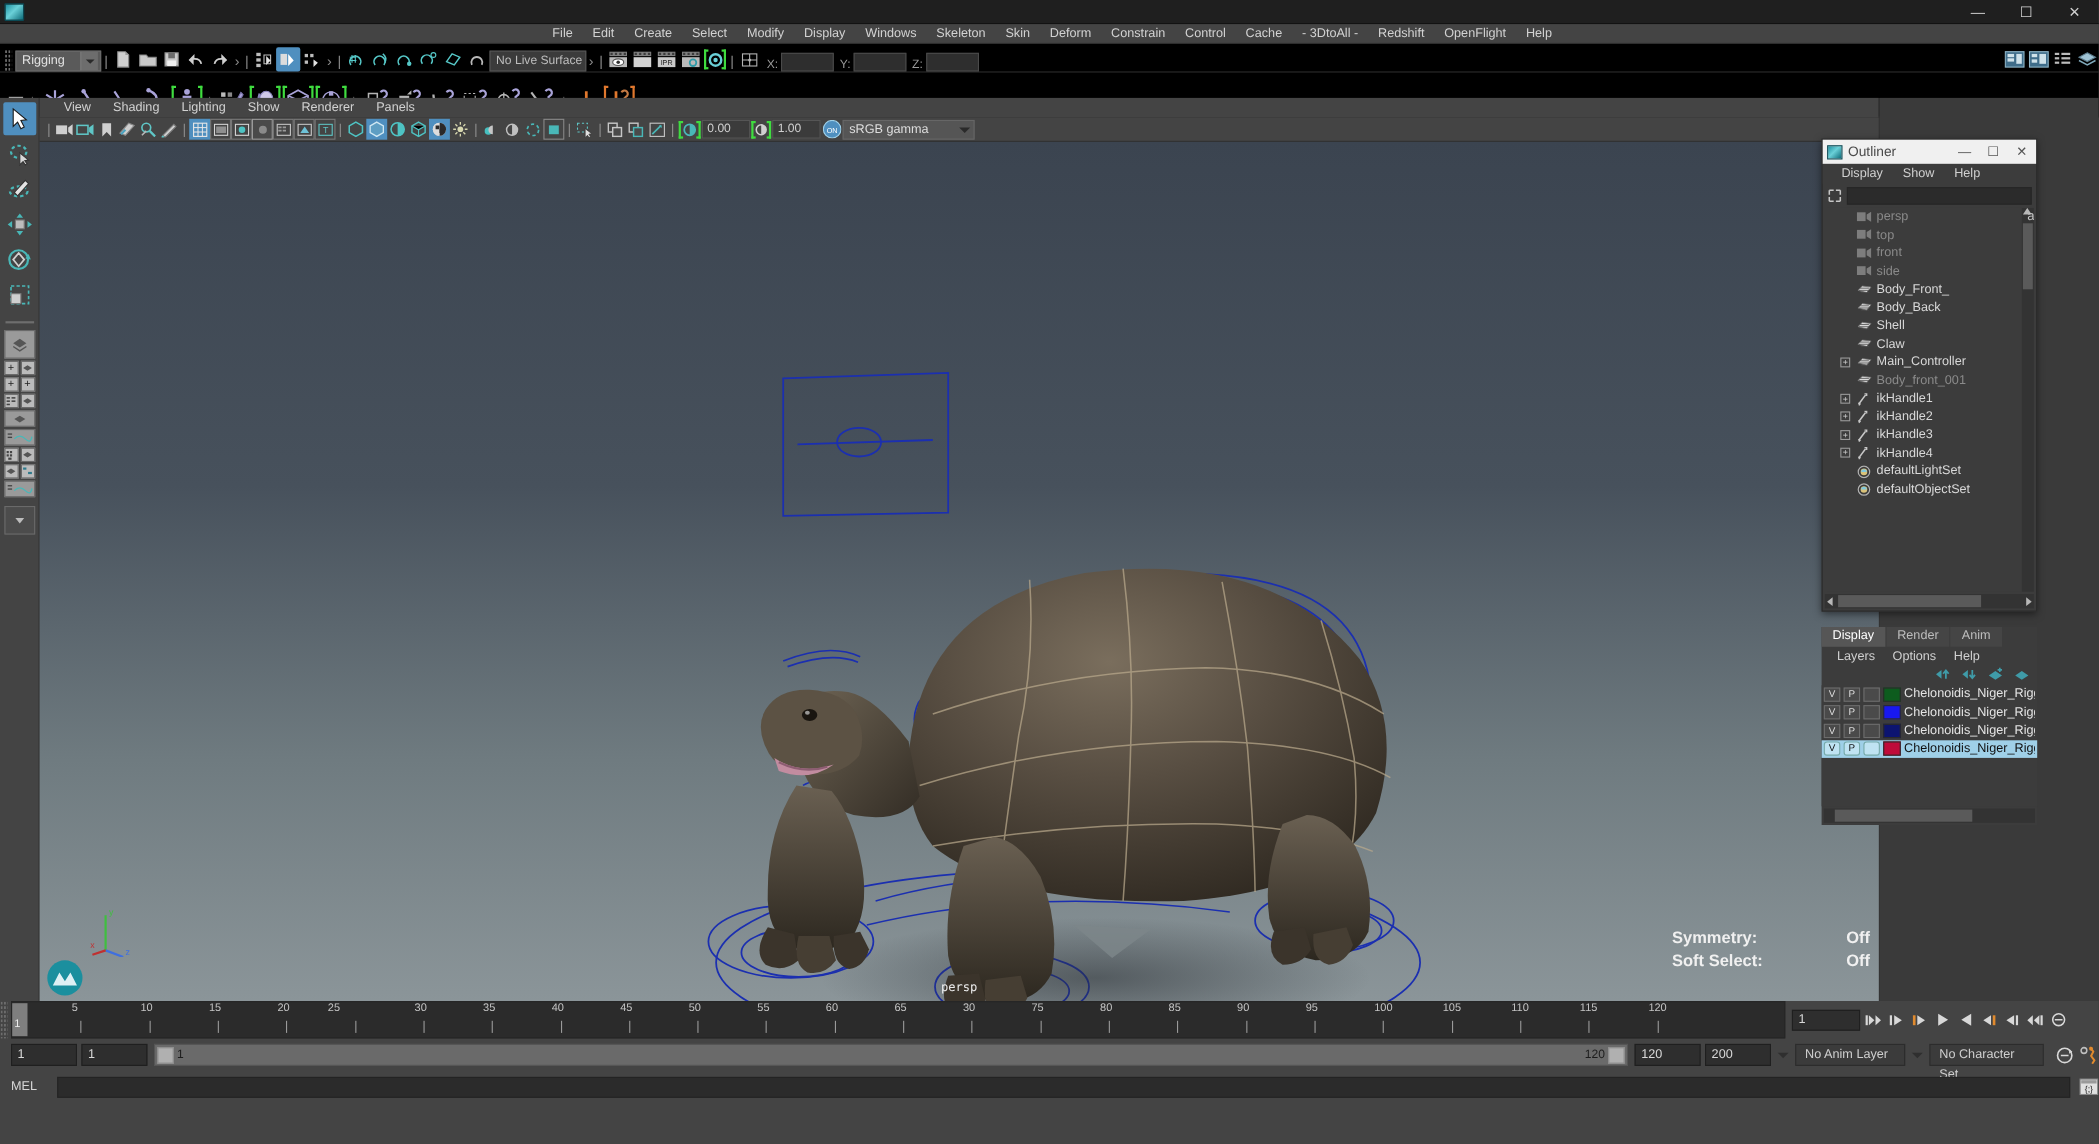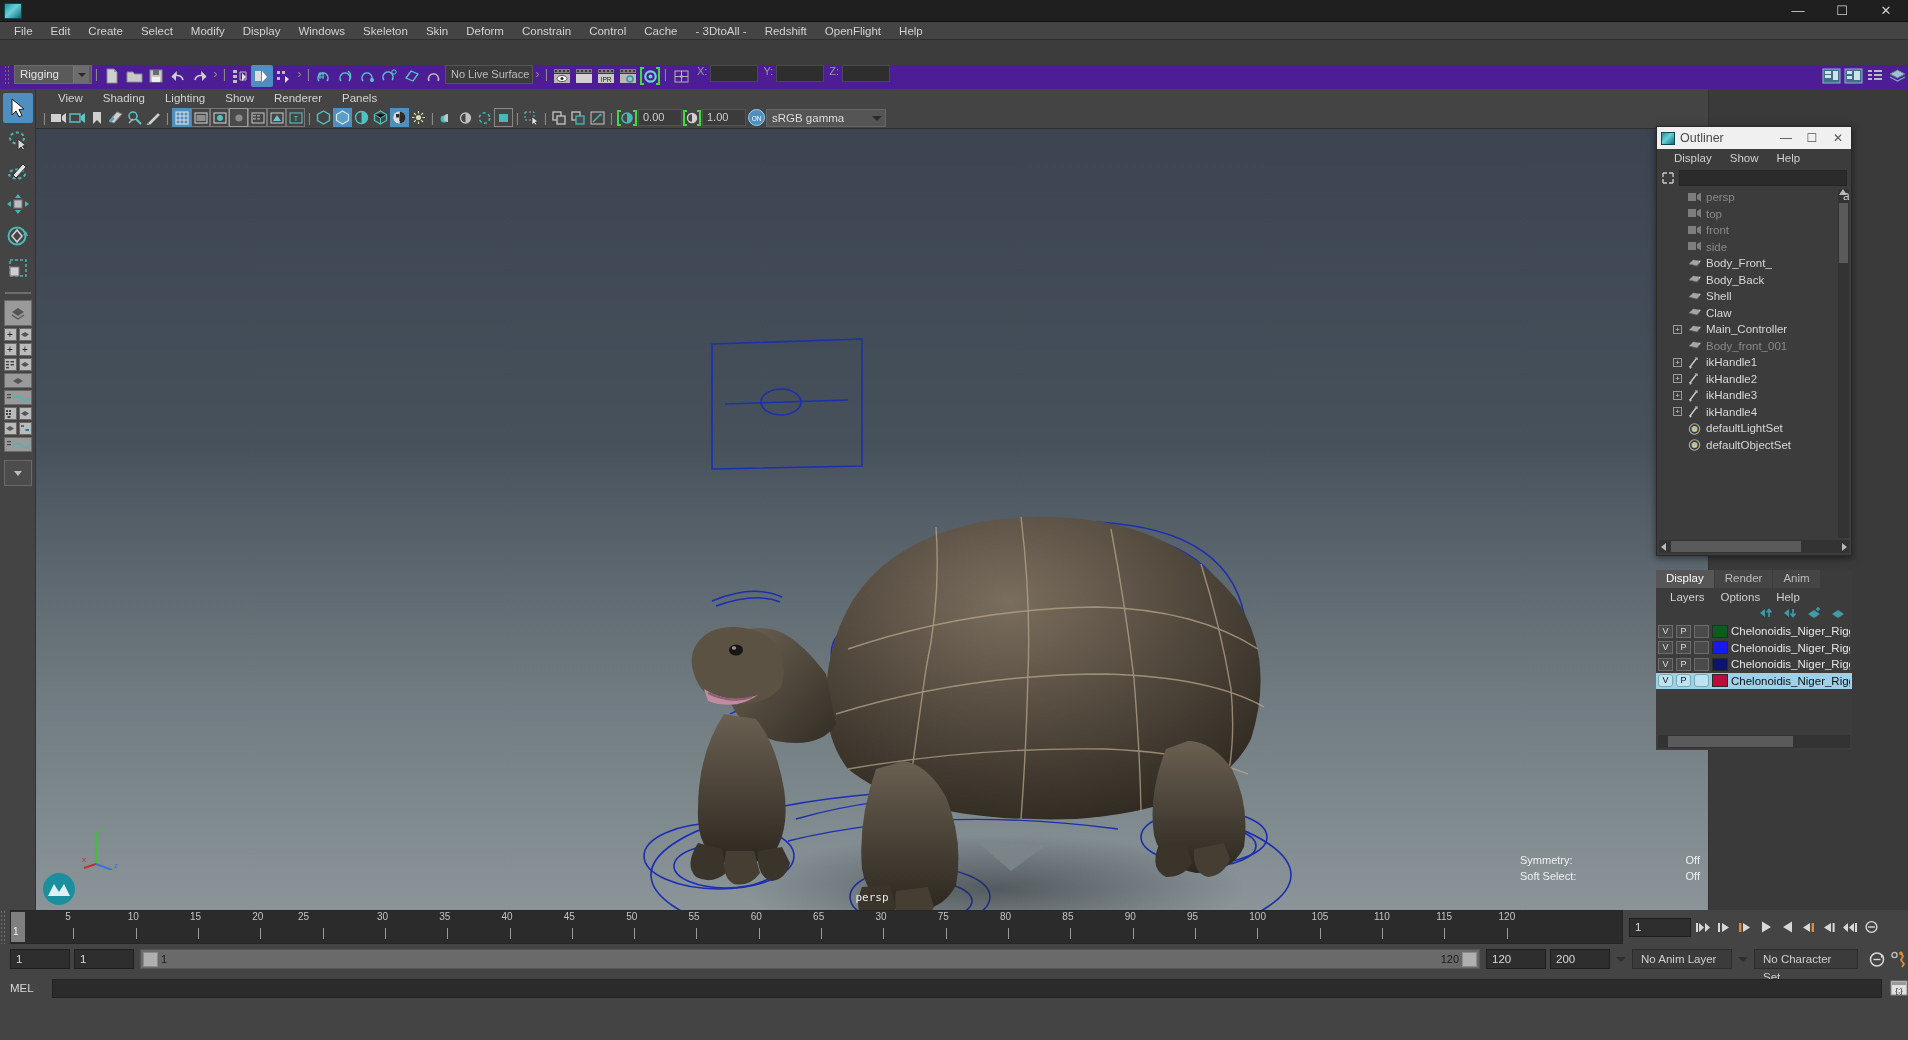--- a/index.html
+++ b/index.html
@@ -33,31 +33,31 @@
     width: 44px; height: 22px; display: flex;
     align-items: center; justify-content: center;
     color: #d0d0d0; font-size: 13px;
   }
 
   
   #menubar {
     height: 18px; background: #444444;
     display: flex; align-items: center; padding-left: 5px;
     border-bottom: 1px solid #2e2e2e;
+    justify-content: center;
   }
   #menubar .mi {
     padding: 0 9px; height: 18px; line-height: 18px;
     font-size: 11.5px; color: #d2d2d2; white-space: nowrap;
   }
 
   
   .toolrow {
-    background: #4c1d95; display: flex; align-items: flex-start;
+    background: #000000; display: flex; align-items: flex-end;
     border-bottom: 1px solid #333;
-    margin-top: 25px;
   }
   #statusline { height: 26px; padding-left: 4px; }
   #shelfline  { height: 41px; padding-left: 4px; }
 
   .gripper {
     width: 7px; height: 20px; flex: 0 0 auto; margin-right: 3px;
     background-image: radial-gradient(#6e6e6e 40%, transparent 41%);
     background-size: 3px 4px;
   }
   .tsep { width: 1px; height: 18px; background: #5b5b5b; margin: 0 5px; flex:0 0 auto; }
@@ -156,21 +156,21 @@
     border-top:5px solid #2a2a2a; }
 
   
   #viewport {
     flex: 1 1 auto; position: relative; overflow: hidden;
     background: linear-gradient(180deg,#3b4450 0%, #47515c 40%, #6f7b80 72%, #8b9599 100%);
   }
   #persplabel { position:absolute; left:50%; bottom:6px; transform:translateX(-50%);
                 font-family:"DejaVu Sans Mono", monospace; font-size:11px; color:#eaeaea; }
   #symmetryBox { position:absolute; right:8px; bottom:24px; width:180px;
-                 font-size:11px; color:#f0f0f0; font-weight:normal; }
+                 font-size:15px; color:#f0f0f0; font-weight:bold; }
   #symmetryBox .row { display:flex; justify-content:space-between; margin-bottom:4px; }
   #axisgiz { position:absolute; left:46px; bottom:40px; width:40px; height:46px; }
   #mayaLogo { position:absolute; left:6px; bottom:4px; width:34px; height:34px; }
 
   
   #rightdock { width: 200px; flex:0 0 auto; background:#444;
                display:flex; flex-direction:column; border-left:1px solid #333; }
   #chanbox { flex:1 1 auto; background:#3a3a3a; }
 
   

